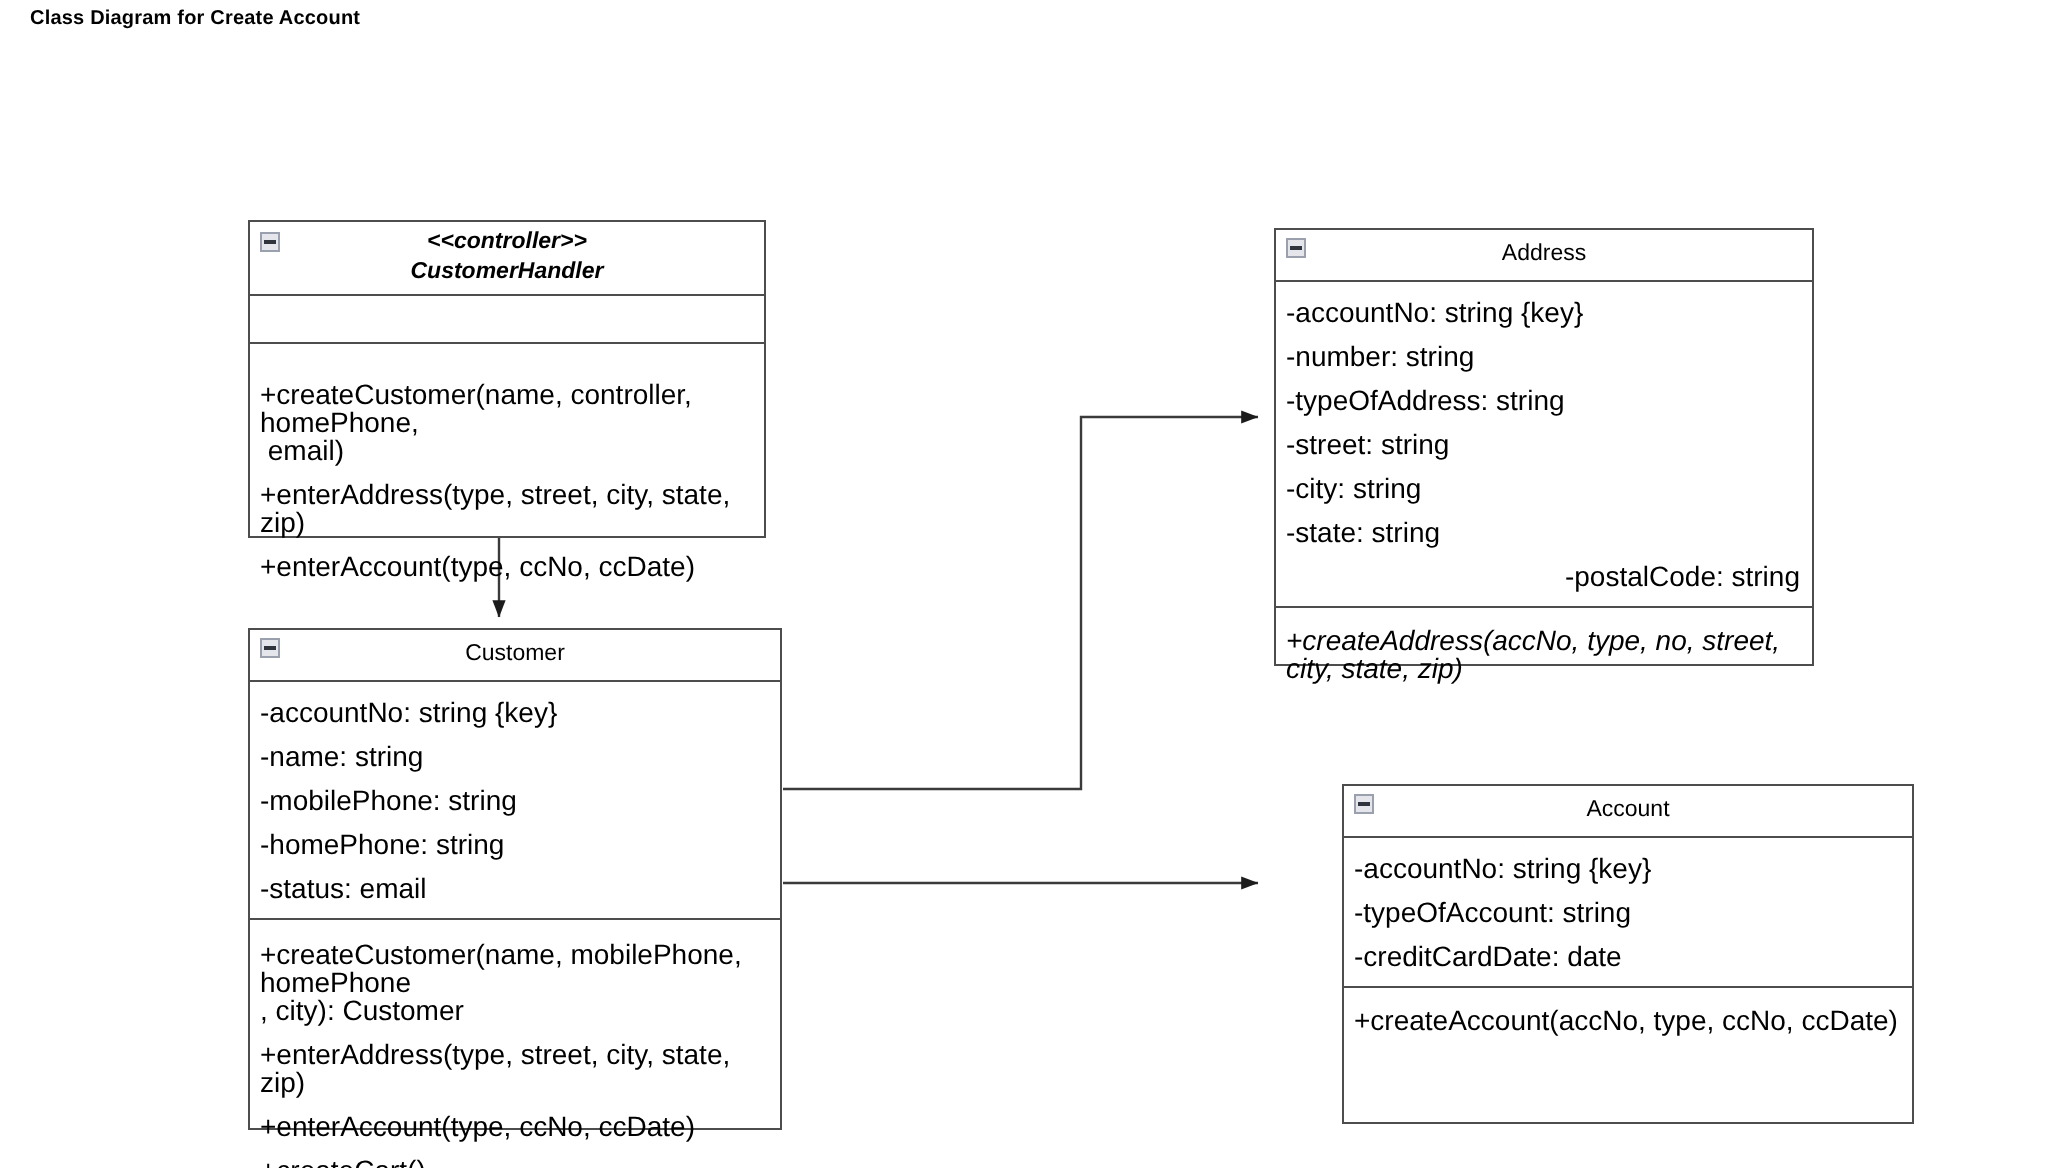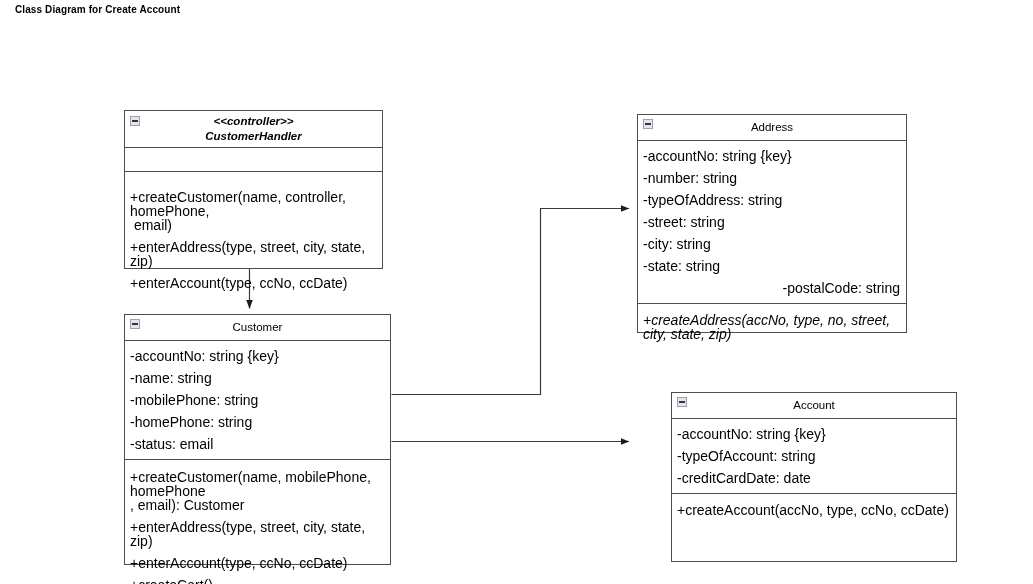--- a/index.html
+++ b/index.html
@@ -161,21 +161,21 @@
   </div>
   <div class="compartment members" style="padding-top:4px; padding-bottom:4px;">
     <div class="member" style="padding-top:4px;padding-bottom:4px;">-accountNo: string {key}</div>
     <div class="member" style="padding-top:4px;padding-bottom:4px;">-name: string</div>
     <div class="member" style="padding-top:4px;padding-bottom:4px;">-mobilePhone: string</div>
     <div class="member" style="padding-top:4px;padding-bottom:4px;">-homePhone: string</div>
     <div class="member" style="padding-top:4px;padding-bottom:4px;">-status: email</div>
   </div>
   <div class="compartment members" style="padding-top:6px;">
     <div class="member">+createCustomer(name, mobilePhone, homePhone
-, email): Customer</div>
+, city): Customer</div>
     <div class="member">+enterAddress(type, street, city, state, zip)</div>
     <div class="member">+enterAccount(type, ccNo, ccDate)</div>
     <div class="member">+createCart()</div>
   </div>
 </div>
 
 <div class="uml-class" style="left:637px; top:114px; width:270px; height:219px;">
   <div class="compartment class-header" style="height:25px;">
     <span class="collapse-icon" style="top:4px;"></span>
     <span class="header-title-wrap" style="line-height:14px;">

